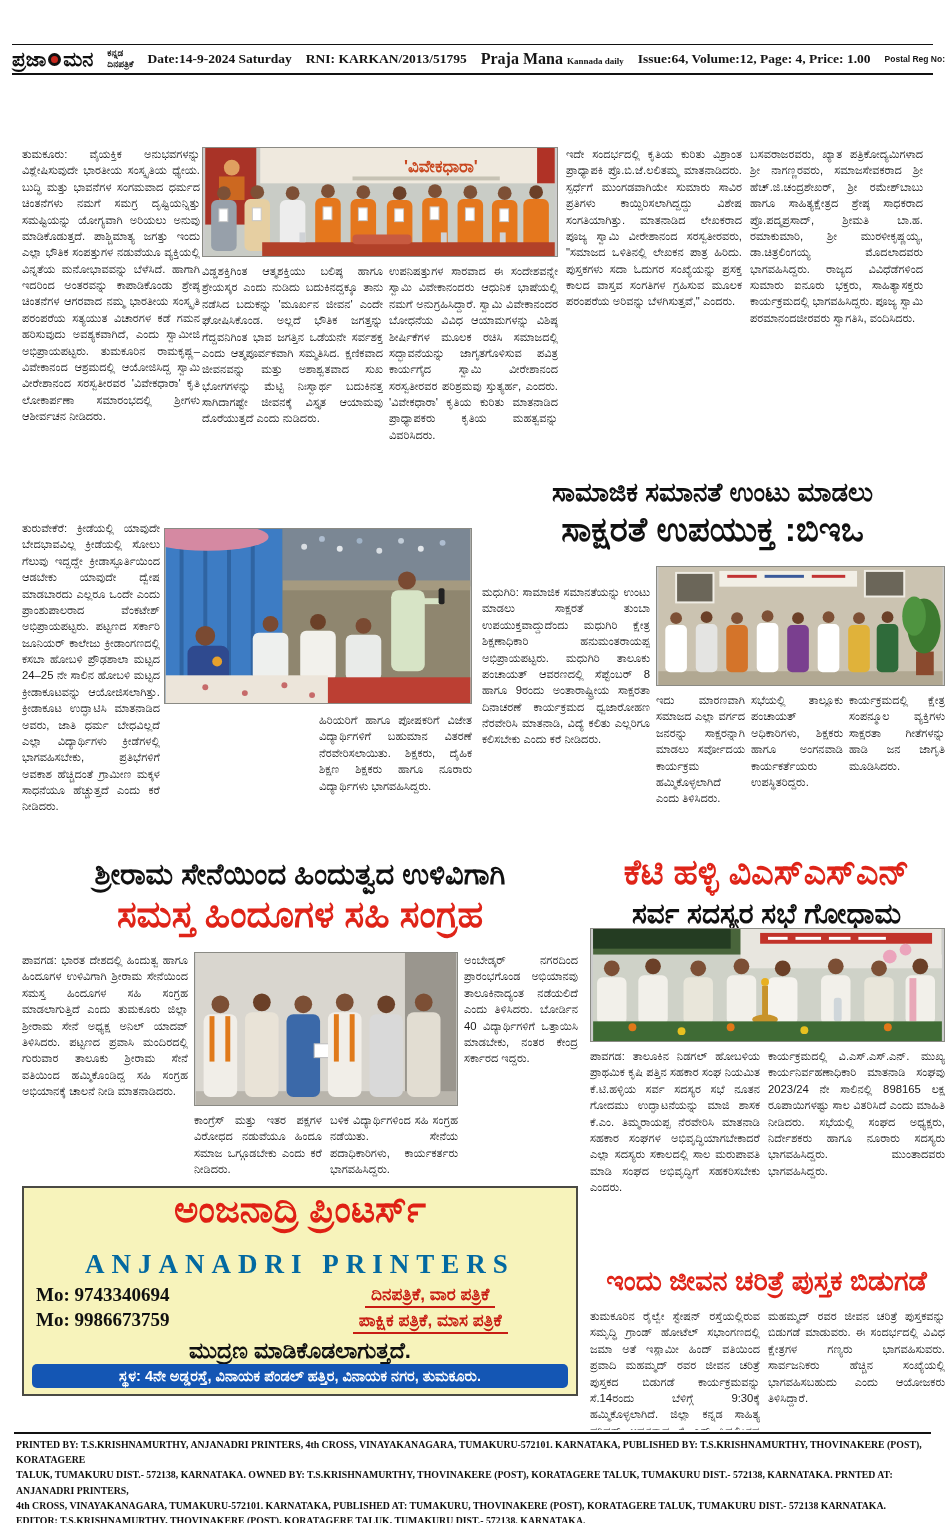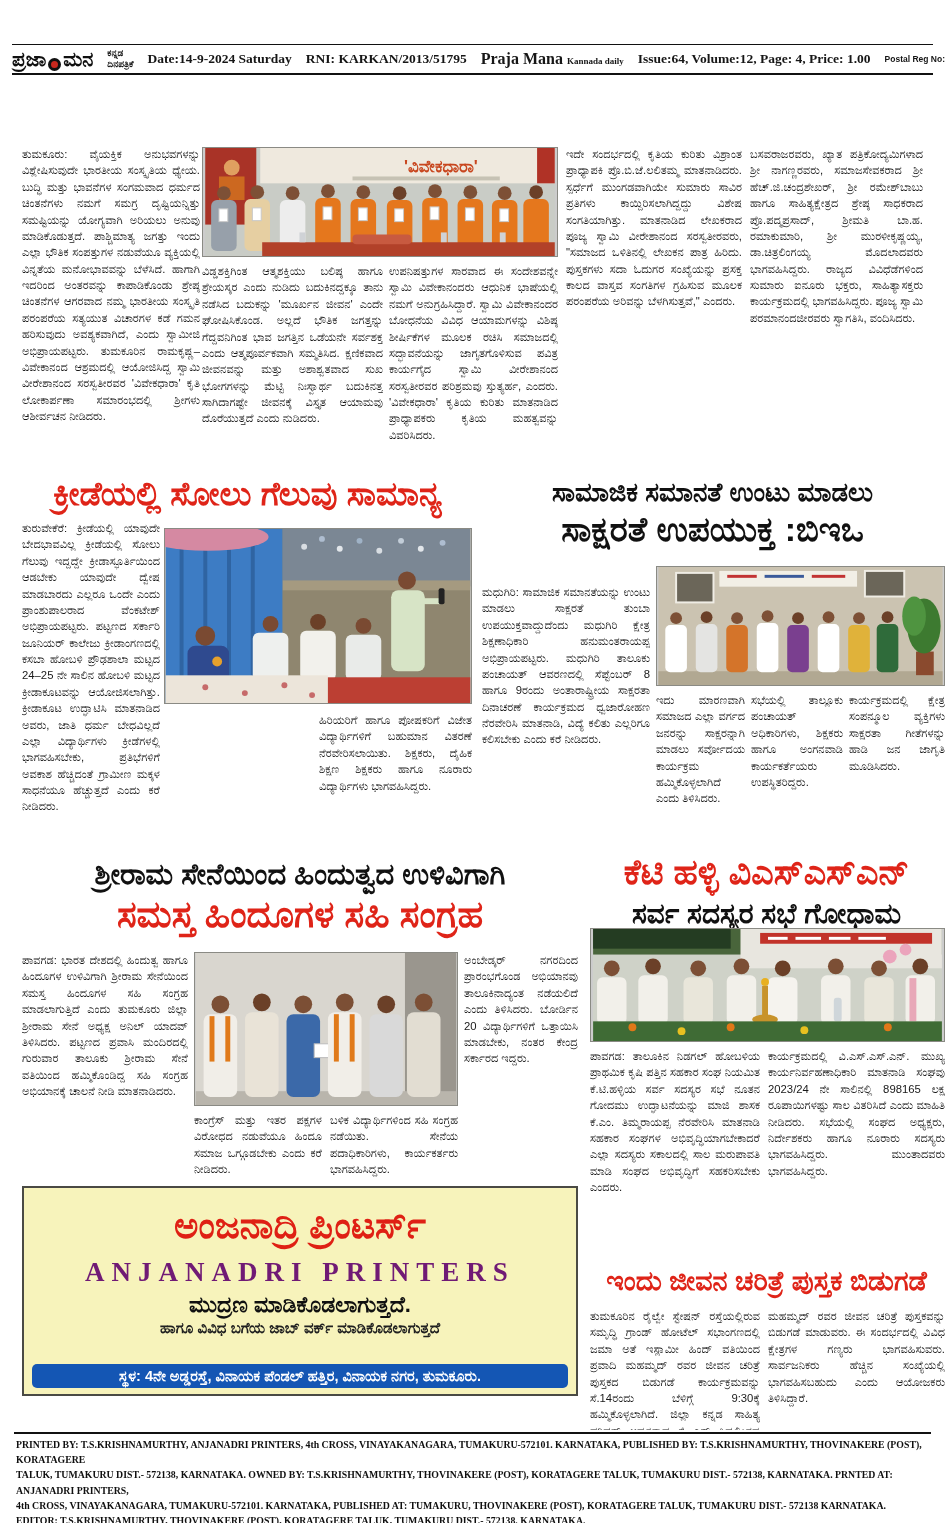--- a/index.html
+++ b/index.html
@@ -2,42 +2,42 @@
 <html><head>
 <meta charset="utf-8">
 <style>
   html,body{margin:0;padding:0;background:#e8e8e4;}
   #page{position:relative;width:945px;height:1523px;background:#ffffff;margin:0 auto;
         font-family:"Liberation Sans",sans-serif;color:#161616;overflow:hidden;}
   .abs{position:absolute;}
   
   #masthead{left:12px;top:44px;width:921px;height:28px;border-top:1px solid #111;
             border-bottom:2px solid #111;display:flex;align-items:center;gap:14px;}
-  .mh-logo{font-weight:bold;font-size:20px;letter-spacing:0;display:flex;align-items:flex-end;gap:2px;color:#101010;}
+  .mh-logo{font-weight:bold;font-size:20px;letter-spacing:0;display:flex;align-items:center;gap:2px;color:#101010;}
   .logo-disc{display:inline-block;width:7px;height:7px;border:3px solid #111;background:#c8281e;border-radius:50%;}
   .mh-sub{font-size:9px;font-weight:bold;}
   .mh-serif{font-family:"Liberation Serif",serif;font-weight:bold;font-size:13.5px;white-space:nowrap;}
   .mh-title{font-family:"Liberation Serif",serif;font-weight:bold;font-size:16px;white-space:nowrap;}
   .mh-title small{font-size:9px;}
   .mh-postal{font-size:8.5px;font-weight:bold;white-space:nowrap;}
   
   .hl{font-weight:bold;text-align:center;line-height:1.12;}
   .red{color:#df2418;}
   .black{color:#111;}
   
   .col{font-size:11.3px;line-height:1.45;text-align:justify;overflow:hidden;color:#191919;
        word-break:break-word;}
   .photo{border:1px solid #8a8a84;box-sizing:border-box;background:#ccc;}
   .photo svg{display:block;width:100%;height:100%;}
   
   #ad{left:22px;top:1186px;width:556px;height:210px;background:#f7f3bb;border:2px solid #4a4a44;
       box-sizing:border-box;}
-  .ad-title{font-size:37px;font-weight:bold;color:#df2014;text-align:center;margin-top:18px;line-height:1.1;}
-  .ad-en{font-size:27px;font-weight:bold;color:#701a75;text-align:center;letter-spacing:7px;
-         font-family:"Liberation Serif",serif;margin-top:10px;}
+  .ad-title{font-size:37px;font-weight:bold;color:#df2014;text-align:center;margin-top:2px;line-height:1.1;}
+  .ad-en{font-size:27px;font-weight:bold;color:#0369a1;text-align:center;letter-spacing:7px;
+         font-family:"Liberation Serif",serif;margin-top:18px;}
   .ad-phone{font-size:19px;font-weight:bold;color:#101010;font-family:"Liberation Serif",serif;line-height:1.35;}
   .ad-red{font-size:17px;font-weight:bold;color:#c81e14;border-bottom:2px solid #c81e14;
           display:inline-block;padding:0 6px 1px 6px;margin-top:3px;}
   .ad-main{font-size:22px;font-weight:bold;color:#101010;text-align:center;margin-top:4px;}
   .ad-sub{font-size:15px;font-weight:bold;color:#202020;text-align:center;margin-top:1px;}
   .ad-strip{position:absolute;left:8px;right:8px;bottom:6px;height:24px;background:#1456b4;
             border-radius:5px;color:#fff;font-size:14.5px;font-weight:bold;display:flex;
             align-items:center;justify-content:center;}
   
   #footer{left:14px;top:1432px;width:917px;border-top:2px solid #111;border-bottom:2px solid #111;
@@ -116,21 +116,20 @@
       <rect x="240" y="86" width="6" height="10" fill="#cfd2d6"></rect>
       <rect x="300" y="86" width="6" height="10" fill="#cfd2d6"></rect>
     </svg>
   </div>
 
   <div class="abs col" style="left:202px;top:263px;width:181px;height:205px;">ವಿಡ್ಡಶಕ್ತಿಗಿಂತ ಆತ್ಮಶಕ್ತಿಯು ಬಲಿಷ್ಠ ಹಾಗೂ ಶ್ರೇಯಸ್ಕರ ಎಂದು ನುಡಿದು ಬದುಕಿನದ್ದಕ್ಕೂ ತಾನು ನಡೆಸಿದ ಬದುಕನ್ನು 'ಮೂರ್ಖನ ಜೀವನ' ಎಂದೇ ಘೋಷಿಸಿಕೊಂಡ. ಅಲ್ಲದೆ ಭೌತಿಕ ಜಗತ್ತನ್ನು ಗೆದ್ದವನಿಗಿಂತ ಭಾವ ಜಗತ್ತಿನ ಒಡೆಯನೇ ಸರ್ವಶಕ್ತ ಎಂದು ಆತ್ಮಪೂರ್ವಕವಾಗಿ ಸಮ್ಮತಿಸಿದ. ಕ್ಷಣಿಕವಾದ ಜೀವನವನ್ನು ಮತ್ತು ಅಶಾಶ್ವತವಾದ ಸುಖ ಭೋಗಗಳನ್ನು ಮೆಟ್ಟಿ ನಿಃಸ್ವಾರ್ಥ ಬದುಕಿನತ್ತ ಸಾಗಿದಾಗಷ್ಟೇ ಜೀವನಕ್ಕೆ ವಿಸ್ತೃತ ಆಯಾಮವು ದೊರೆಯುತ್ತದೆ ಎಂದು ನುಡಿದರು.</div>
   <div class="abs col" style="left:389px;top:263px;width:169px;height:205px;">ಉಪನಿಷತ್ತುಗಳ ಸಾರವಾದ ಈ ಸಂದೇಶವನ್ನೇ ಸ್ವಾಮಿ ವಿವೇಕಾನಂದರು ಆಧುನಿಕ ಭಾಷೆಯಲ್ಲಿ ನಮಗೆ ಅನುಗ್ರಹಿಸಿದ್ದಾರೆ. ಸ್ವಾಮಿ ವಿವೇಕಾನಂದರ ಬೋಧನೆಯ ವಿವಿಧ ಆಯಾಮಗಳನ್ನು ವಿಶಿಷ್ಠ ಶೀರ್ಷಿಕೆಗಳ ಮೂಲಕ ರಚಿಸಿ ಸಮಾಜದಲ್ಲಿ ಸದ್ಭಾವನೆಯನ್ನು ಜಾಗೃತಗೊಳಿಸುವ ಪವಿತ್ರ ಕಾರ್ಯಗೈದ ಸ್ವಾಮಿ ವೀರೇಶಾನಂದ ಸರಸ್ವತೀರವರ ಪರಿಶ್ರಮವು ಸ್ತುತ್ಯರ್ಹ, ಎಂದರು. 'ವಿವೇಕಧಾರಾ' ಕೃತಿಯ ಕುರಿತು ಮಾತನಾಡಿದ ಪ್ರಾಧ್ಯಾಪಕರು ಕೃತಿಯ ಮಹತ್ವವನ್ನು ವಿವರಿಸಿದರು.</div>
   <div class="abs col" style="left:566px;top:146px;width:176px;height:322px;">ಇದೇ ಸಂದರ್ಭದಲ್ಲಿ ಕೃತಿಯ ಕುರಿತು ವಿಶ್ರಾಂತ ಪ್ರಾಧ್ಯಾಪಕಿ ಪ್ರೊ.ಬಿ.ಜೆ.ಲಲಿತಮ್ಮ ಮಾತನಾಡಿದರು. ಸ್ಪರ್ಧೆಗೆ ಮುಂಗಡವಾಗಿಯೇ ಸುಮಾರು ಸಾವಿರ ಪ್ರತಿಗಳು ಕಾಯ್ದಿರಿಸಲಾಗಿದ್ದದ್ದು ವಿಶೇಷ ಸಂಗತಿಯಾಗಿತ್ತು. ಮಾತನಾಡಿದ ಲೇಖಕರಾದ ಪೂಜ್ಯ ಸ್ವಾಮಿ ವೀರೇಶಾನಂದ ಸರಸ್ವತೀರವರು, "ಸಮಾಜದ ಒಳಿತಿನಲ್ಲಿ ಲೇಖಕನ ಪಾತ್ರ ಹಿರಿದು. ಪುಸ್ತಕಗಳು ಸದಾ ಓದುಗರ ಸಂಖ್ಯೆಯನ್ನು ಪ್ರಸಕ್ತ ಕಾಲದ ವಾಸ್ತವ ಸಂಗತಿಗಳ ಗ್ರಹಿಸುವ ಮೂಲಕ ಪರಂಪರೆಯ ಅರಿವನ್ನು ಬೆಳಗಿಸುತ್ತವೆ," ಎಂದರು.</div>
   <div class="abs col" style="left:750px;top:146px;width:173px;height:322px;">ಬಸವರಾಜರವರು, ಖ್ಯಾತ ಪತ್ರಿಕೋದ್ಯಮಿಗಳಾದ ಶ್ರೀ ನಾಗಣ್ಣರವರು, ಸಮಾಜಸೇವಕರಾದ ಶ್ರೀ ಹೆಚ್.ಜಿ.ಚಂದ್ರಶೇಖರ್, ಶ್ರೀ ರಮೇಶ್‌ಬಾಬು ಹಾಗೂ ಸಾಹಿತ್ಯಕ್ಷೇತ್ರದ ಶ್ರೇಷ್ಠ ಸಾಧಕರಾದ ಪ್ರೊ.ಪದ್ಮಪ್ರಸಾದ್, ಶ್ರೀಮತಿ ಬಾ.ಹ. ರಮಾಕುಮಾರಿ, ಶ್ರೀ ಮುರಳೀಕೃಷ್ಣಯ್ಯ, ಡಾ.ಚಿತ್ರಲಿಂಗಯ್ಯ ಮೊದಲಾದವರು ಭಾಗವಹಿಸಿದ್ದರು. ರಾಜ್ಯದ ವಿವಿಧೆಡೆಗಳಿಂದ ಸುಮಾರು ಐನೂರು ಭಕ್ತರು, ಸಾಹಿತ್ಯಾಸಕ್ತರು ಕಾರ್ಯಕ್ರಮದಲ್ಲಿ ಭಾಗವಹಿಸಿದ್ದರು. ಪೂಜ್ಯ ಸ್ವಾಮಿ ಪರಮಾನಂದಜೀರವರು ಸ್ವಾಗತಿಸಿ, ವಂದಿಸಿದರು.</div>
 
-  <div class="abs hl red" style="left:20px;top:476px;width:455px;font-size:33px;">ಕ್ರೀಡೆಯಲ್ಲಿ ಸೋಲು ಗೆಲುವು ಸಾಮಾನ್ಯ</div>
 
   <div class="abs col" style="left:22px;top:520px;width:138px;height:324px;">ತುರುವೇಕೆರೆ: ಕ್ರೀಡೆಯಲ್ಲಿ ಯಾವುದೇ ಬೇದಭಾವವಿಲ್ಲ ಕ್ರೀಡೆಯಲ್ಲಿ ಸೋಲು ಗೆಲುವು ಇದ್ದದ್ದೇ ಕ್ರೀಡಾಸ್ಫೂರ್ತಿಯಿಂದ ಆಡಬೇಕು ಯಾವುದೇ ದ್ವೇಷ ಮಾಡಬಾರದು ಎಲ್ಲರೂ ಒಂದೇ ಎಂದು ಪ್ರಾಂಶುಪಾಲರಾದ ವೆಂಕಟೇಶ್ ಅಭಿಪ್ರಾಯಪಟ್ಟರು. ಪಟ್ಟಣದ ಸರ್ಕಾರಿ ಜೂನಿಯರ್ ಕಾಲೇಜು ಕ್ರೀಡಾಂಗಣದಲ್ಲಿ ಕಸಬಾ ಹೋಬಳಿ ಪ್ರೌಢಶಾಲಾ ಮಟ್ಟದ 24–25 ನೇ ಸಾಲಿನ ಹೋಬಳಿ ಮಟ್ಟದ ಕ್ರೀಡಾಕೂಟವನ್ನು ಆಯೋಜಿಸಲಾಗಿತ್ತು. ಕ್ರೀಡಾಕೂಟ ಉದ್ಘಾಟಿಸಿ ಮಾತನಾಡಿದ ಅವರು, ಜಾತಿ ಧರ್ಮ ಬೇಧವಿಲ್ಲದೆ ಎಲ್ಲಾ ವಿದ್ಯಾರ್ಥಿಗಳು ಕ್ರೀಡೆಗಳಲ್ಲಿ ಭಾಗವಹಿಸಬೇಕು, ಪ್ರತಿಭೆಗಳಿಗೆ ಅವಕಾಶ ಹೆಚ್ಚಿದಂತೆ ಗ್ರಾಮೀಣ ಮಕ್ಕಳ ಸಾಧನೆಯೂ ಹೆಚ್ಚುತ್ತದೆ ಎಂದು ಕರೆ ನೀಡಿದರು.</div>
 
   <div class="abs photo" style="left:164px;top:528px;width:308px;height:176px;">
     <svg viewBox="0 0 308 176">
       <rect x="0" y="0" width="308" height="176" fill="#8f866f"></rect>
       <rect x="118" y="0" width="190" height="58" fill="#7b8794"></rect>
       <circle cx="140" cy="18" r="3" fill="#d8dde2"></circle>
         <circle cx="158" cy="10" r="3" fill="#aebdd0"></circle>
       <circle cx="176" cy="20" r="3" fill="#e2e6ea"></circle>
@@ -240,25 +239,35 @@
         <circle cx="193" cy="52" r="9" fill="#6b4028"></circle>
           <rect x="176" y="62" width="34" height="84" rx="7" fill="#d9d9d9"></rect>
         <circle cx="231" cy="50" r="9" fill="#7c4f35"></circle>
           <rect x="214" y="60" width="34" height="86" rx="7" fill="#e2ddd2"></rect>
       </g>
     </svg>
   </div>
 
   <div class="abs col" style="left:194px;top:1112px;width:128px;height:68px;">ಕಾಂಗ್ರೆಸ್ ಮತ್ತು ಇತರ ಪಕ್ಷಗಳ ವಿರೋಧದ ನಡುವೆಯೂ ಹಿಂದೂ ಸಮಾಜ ಒಗ್ಗೂಡಬೇಕು ಎಂದು ಕರೆ ನೀಡಿದರು.</div>
   <div class="abs col" style="left:330px;top:1112px;width:128px;height:68px;">ಬಳಿಕ ವಿದ್ಯಾರ್ಥಿಗಳಿಂದ ಸಹಿ ಸಂಗ್ರಹ ನಡೆಯಿತು. ಸೇನೆಯ ಪದಾಧಿಕಾರಿಗಳು, ಕಾರ್ಯಕರ್ತರು ಭಾಗವಹಿಸಿದ್ದರು.</div>
-  <div class="abs col" style="left:464px;top:952px;width:114px;height:228px;">ಅಂಬೇಡ್ಕರ್ ನಗರದಿಂದ ಪ್ರಾರಂಭಗೊಂಡ ಅಭಿಯಾನವು ತಾಲೂಕಿನಾದ್ಯಂತ ನಡೆಯಲಿದೆ ಎಂದು ತಿಳಿಸಿದರು. ಬೋರ್ಡಿನ 20 ವಿದ್ಯಾರ್ಥಿಗಳಿಗೆ ಒತ್ತಾಯಿಸಿ ಮಾಡಬೇಕು, ನಂತರ ಕೇಂದ್ರ ಸರ್ಕಾರದ ಇದ್ದರು.</div>
+  <div class="abs col" style="left:464px;top:952px;width:114px;height:228px;">ಅಂಬೇಡ್ಕರ್ ನಗರದಿಂದ ಪ್ರಾರಂಭಗೊಂಡ ಅಭಿಯಾನವು ತಾಲೂಕಿನಾದ್ಯಂತ ನಡೆಯಲಿದೆ ಎಂದು ತಿಳಿಸಿದರು. ಬೋರ್ಡಿನ 40 ವಿದ್ಯಾರ್ಥಿಗಳಿಗೆ ಒತ್ತಾಯಿಸಿ ಮಾಡಬೇಕು, ನಂತರ ಕೇಂದ್ರ ಸರ್ಕಾರದ ಇದ್ದರು.</div>
 
   <div class="abs" id="ad">
     <div class="ad-title">ಅಂಜನಾದ್ರಿ ಪ್ರಿಂಟರ್ಸ್</div>
     <div class="ad-en">ANJANADRI PRINTERS</div>
+    <div style="display:flex;margin-top:2px;">
+      <div style="width:46%;padding-left:12px;">
+        <div class="ad-phone">Mo: 9743340694</div>
+        <div class="ad-phone">Mo: 9986673759</div>
+      </div>
+      <div style="width:54%;text-align:center;">
+        <div><span class="ad-red">ದಿನಪತ್ರಿಕೆ, ವಾರ ಪತ್ರಿಕೆ</span></div>
+        <div><span class="ad-red">ಪಾಕ್ಷಿಕ ಪತ್ರಿಕೆ, ಮಾಸ ಪತ್ರಿಕೆ</span></div>
+      </div>
+    </div>
     <div class="ad-main">ಮುದ್ರಣ ಮಾಡಿಕೊಡಲಾಗುತ್ತದೆ.</div>
     <div class="ad-sub">ಹಾಗೂ ವಿವಿಧ ಬಗೆಯ ಜಾಬ್ ವರ್ಕ್ ಮಾಡಿಕೊಡಲಾಗುತ್ತದೆ</div>
     <div class="ad-strip">ಸ್ಥಳ: 4ನೇ ಅಡ್ಡರಸ್ತೆ, ವಿನಾಯಕ ಪೆಂಡಲ್ ಹತ್ತಿರ, ವಿನಾಯಕ ನಗರ, ತುಮಕೂರು.</div>
   </div>
 
   <div class="abs hl red" style="left:588px;top:852px;width:357px;font-size:35px;">ಕೆಟಿ ಹಳ್ಳಿ ವಿಎಸ್‌ಎಸ್‌ಎನ್</div>
   <div class="abs hl black" style="left:588px;top:898px;width:357px;font-size:28px;">ಸರ್ವ ಸದಸ್ಯರ ಸಭೆ ಗೋಧಾಮ ಉದ್ಘಾಟನೆ</div>
 
   <div class="abs photo" style="left:590px;top:928px;width:355px;height:114px;">
     <svg viewBox="0 0 355 114">

